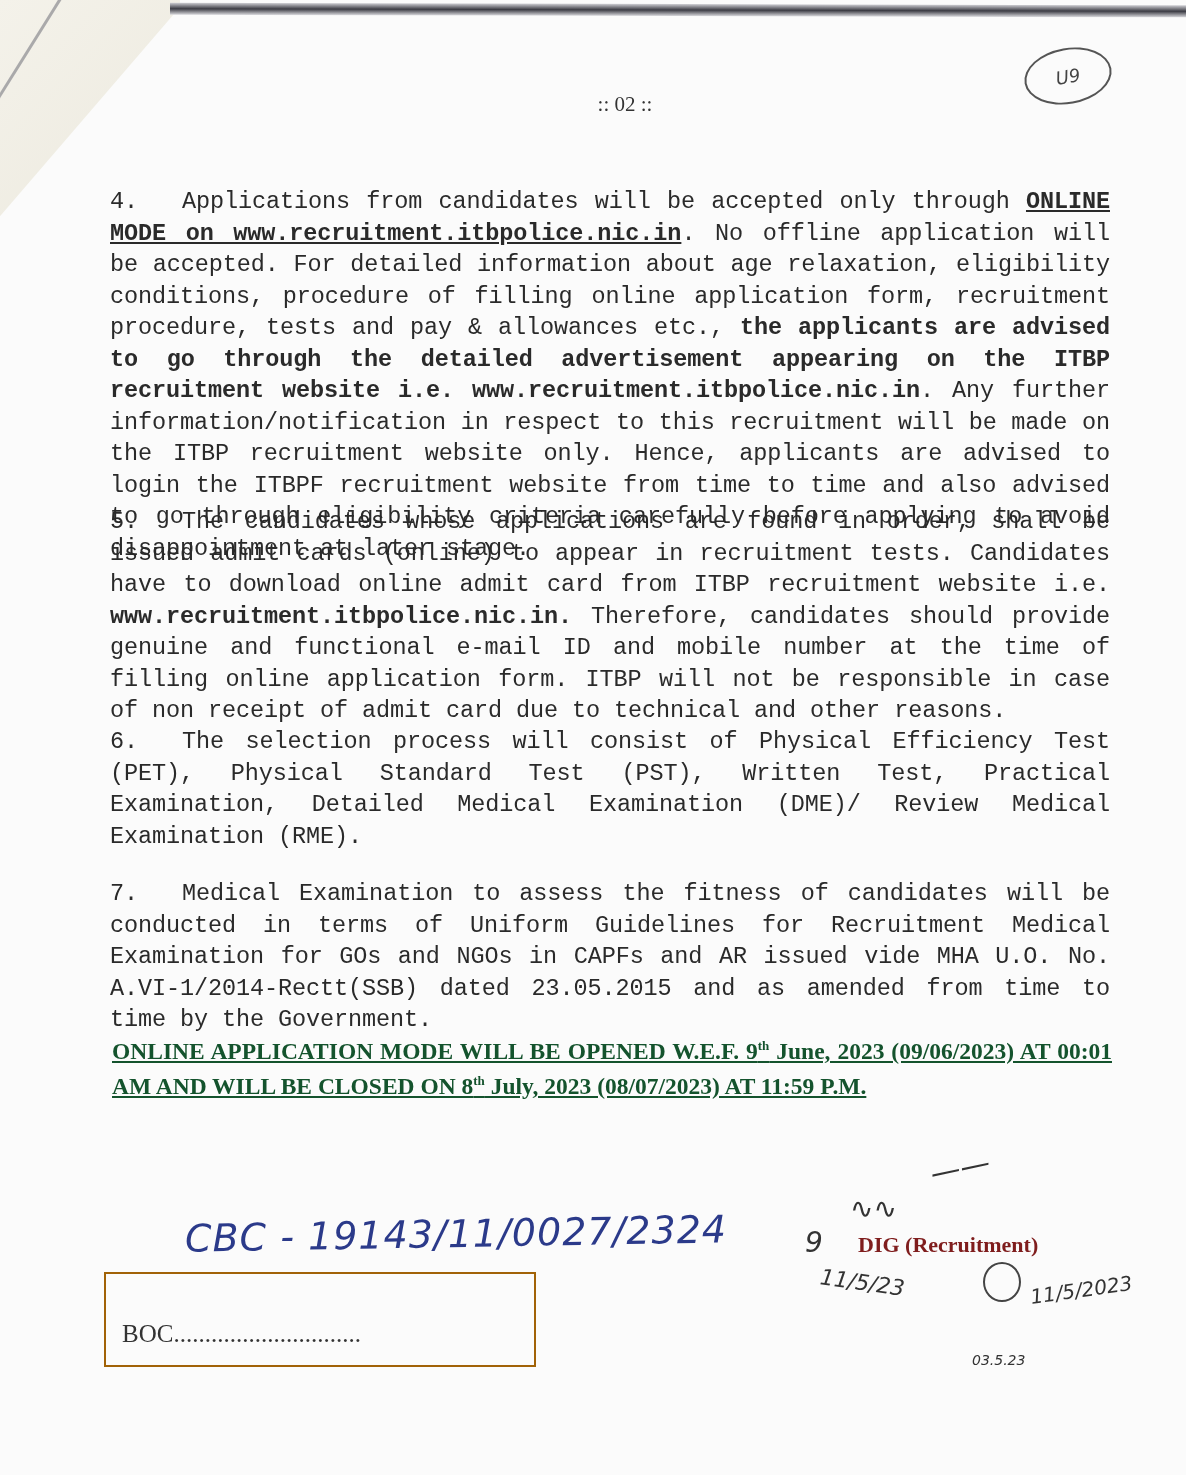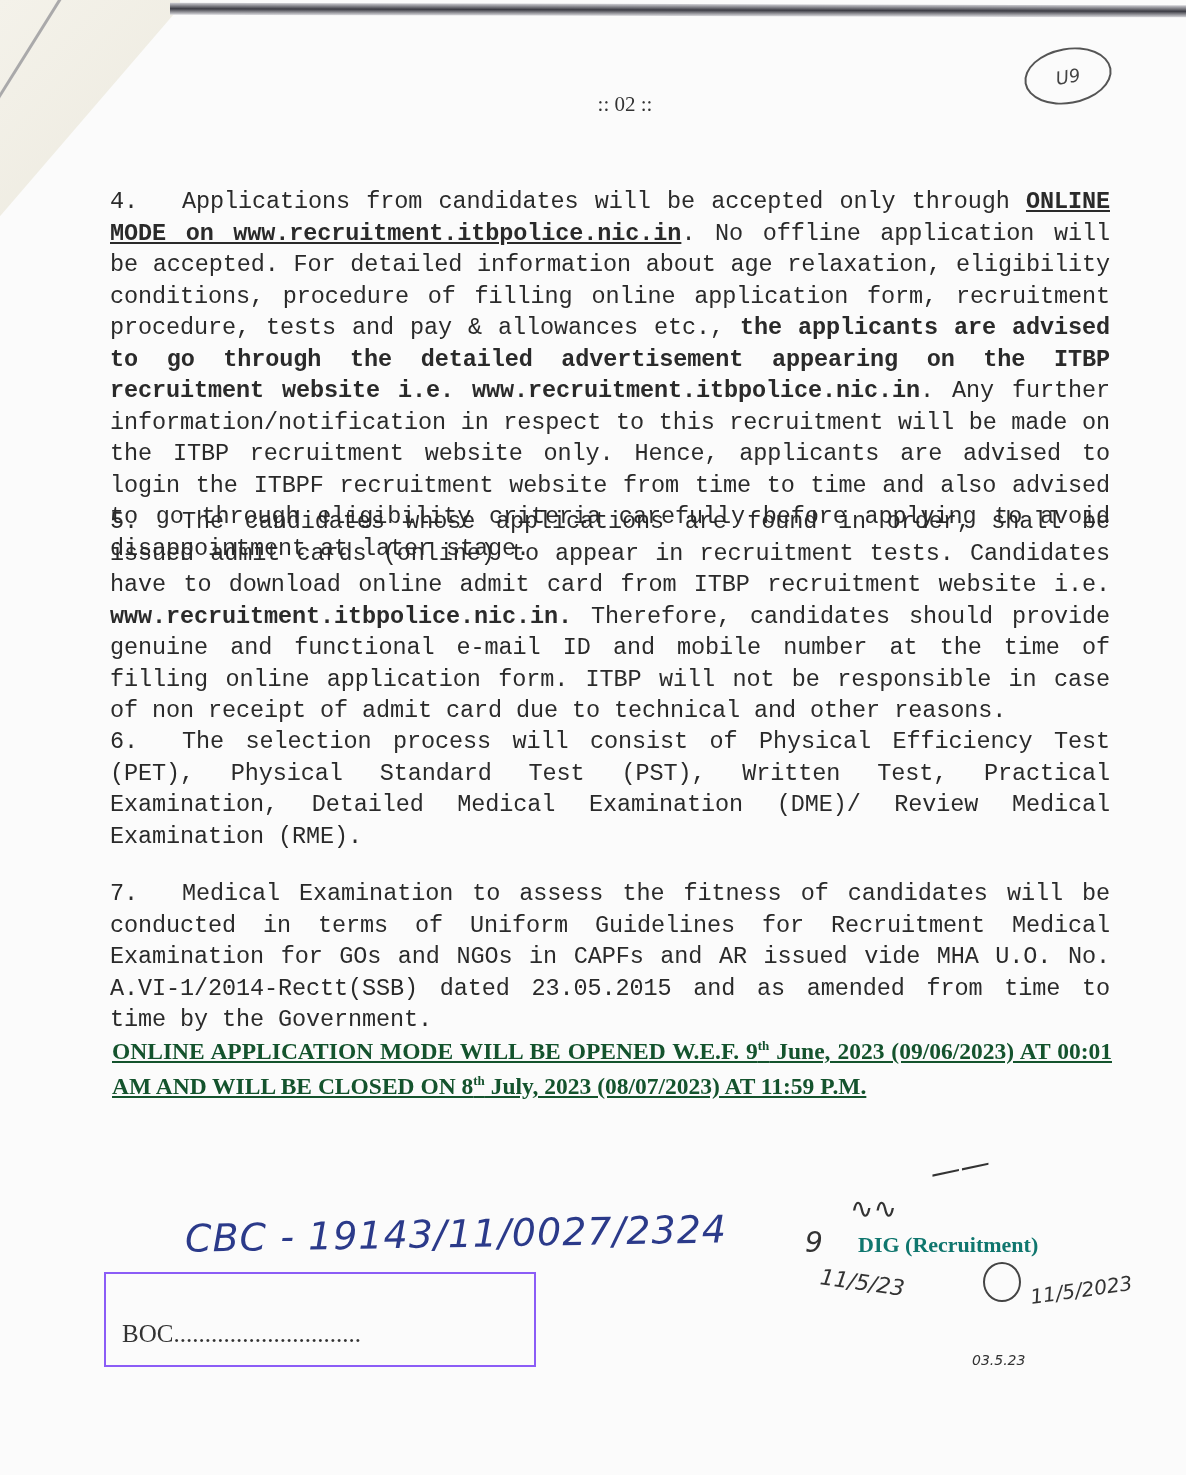--- a/index.html
+++ b/index.html
@@ -56,28 +56,28 @@
     }
     .notice sup { font-size: 13px; line-height: 0; }
     .handwritten-ref {
       position: absolute; left: 185px; top: 1212px;
       font-family: "DejaVu Sans", sans-serif; font-size: 38px;
       color: #2b3a8a; font-style: italic; letter-spacing: 1px;
       transform: rotate(-1deg);
     }
     .boc-box {
       position: absolute; left: 104px; top: 1272px; width: 432px; height: 95px;
-      border: 2px solid #8b5cf6; box-sizing: border-box; text-align: right;
+      border: 2px solid #a16207; box-sizing: border-box; text-align: right;
     }
     .boc-text {
       position: absolute; left: 16px; top: 46px; font-size: 25px; color: #333;
     }
     .dig-title {
       position: absolute; left: 858px; top: 1232px; font-size: 22px; font-weight: bold;
-      color: #0f766e;
+      color: #7f1d1d;
     }
     .signature {
       position: absolute; font-family: "DejaVu Sans", sans-serif; color: #333;
       font-style: italic;
     }
     .sig-a { left: 930px; top: 1150px; font-size: 30px; transform: rotate(-12deg); }
     .sig-b { left: 850px; top: 1192px; font-size: 28px; }
     .sig-initials { left: 805px; top: 1226px; font-size: 28px; }
     .sig-date1 { left: 820px; top: 1270px; font-size: 22px; transform: rotate(8deg); }
     .sig-date2 { left: 1030px; top: 1278px; font-size: 20px; transform: rotate(-8deg); }

